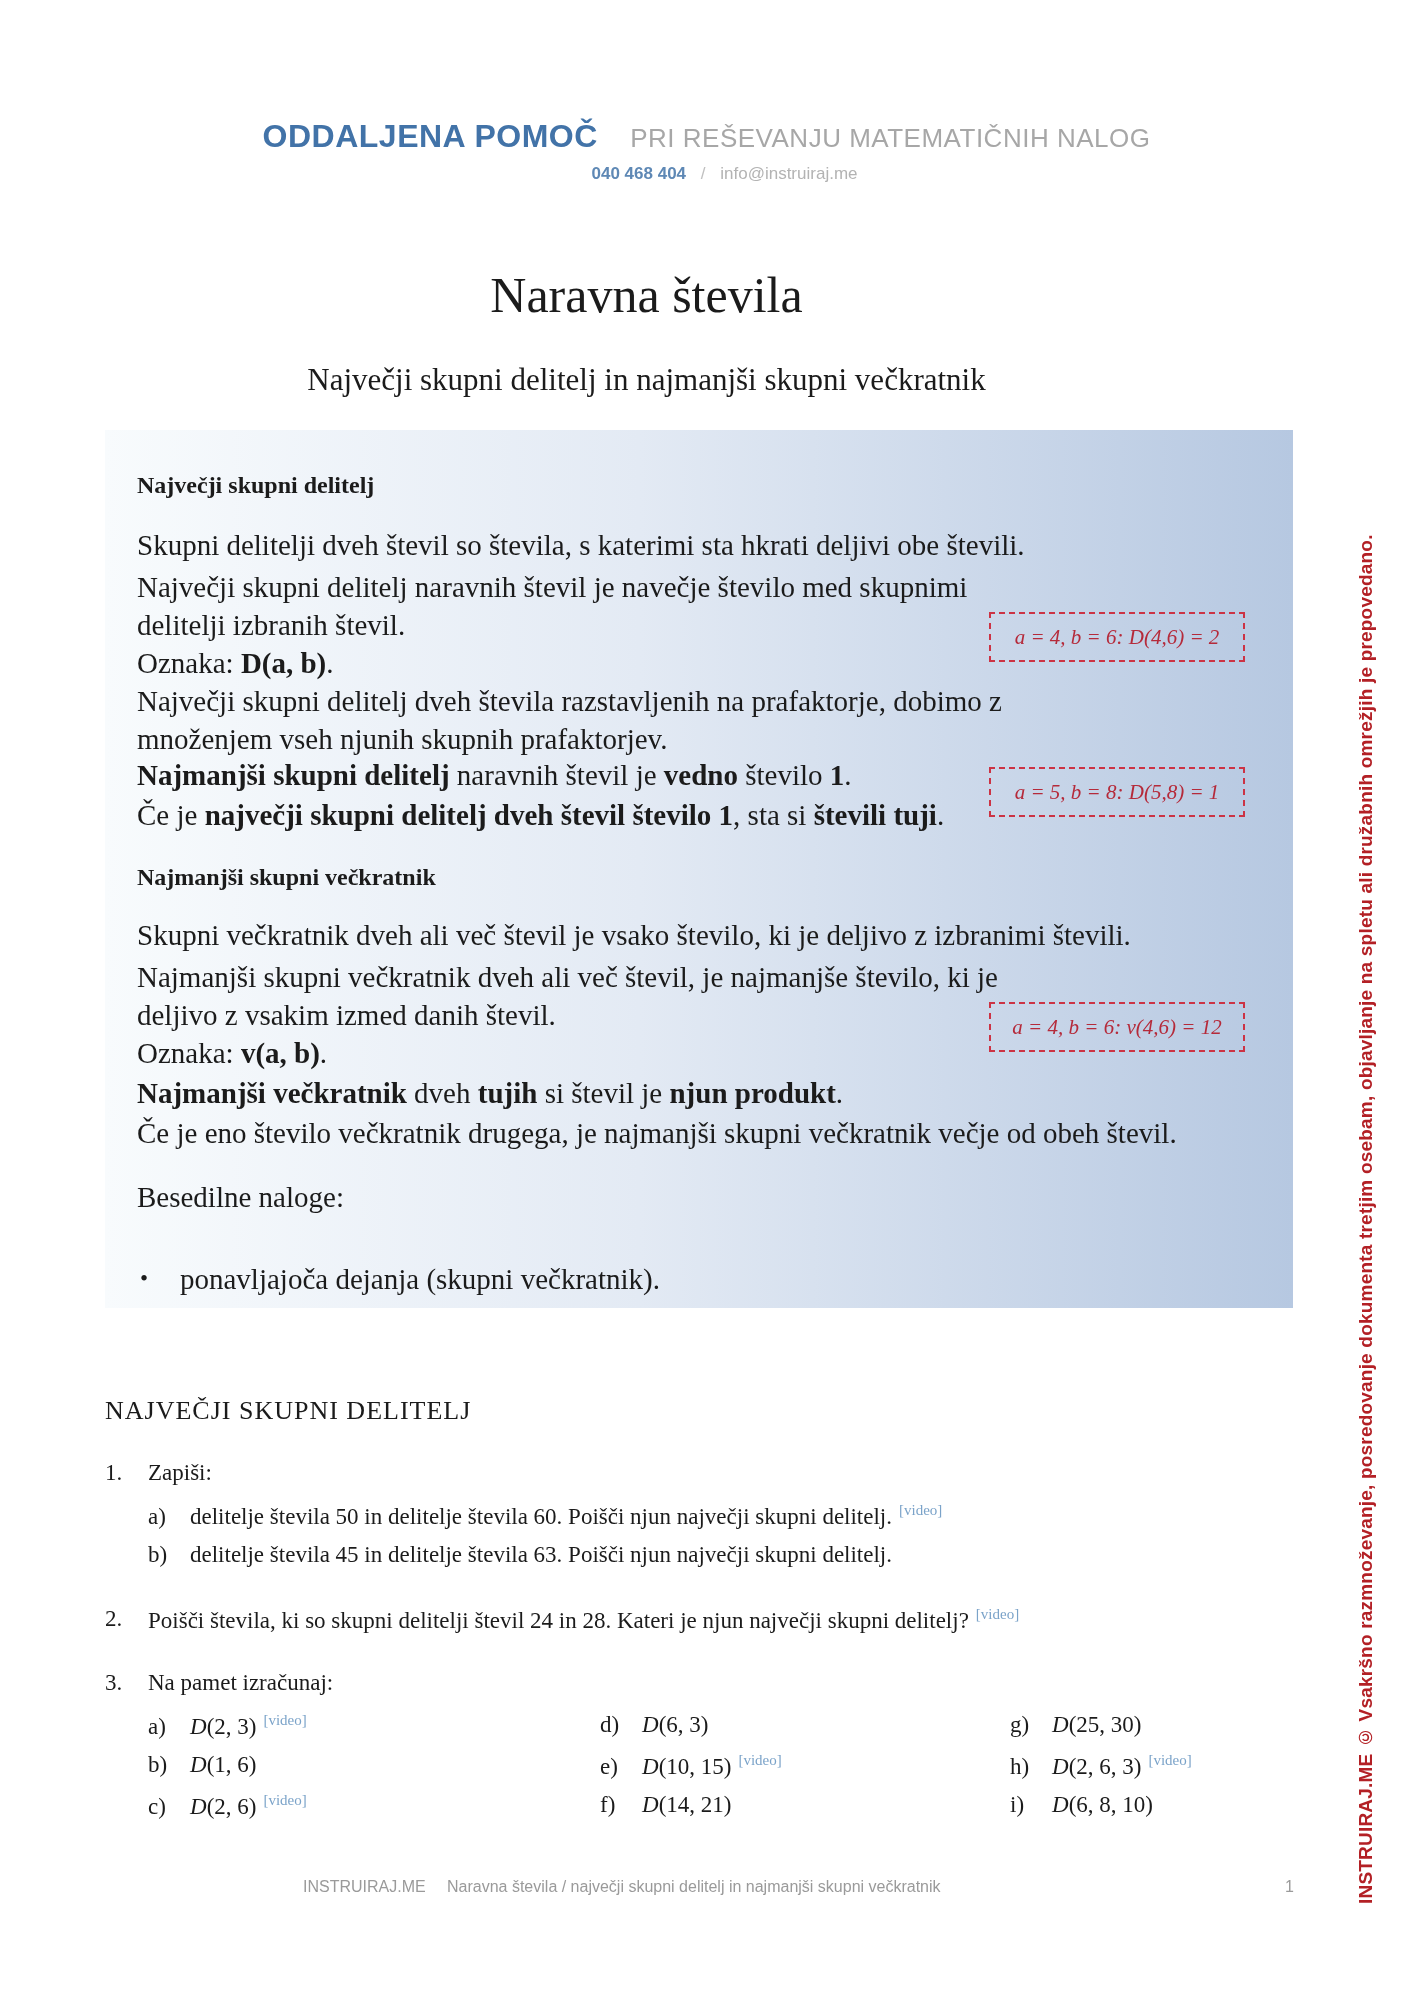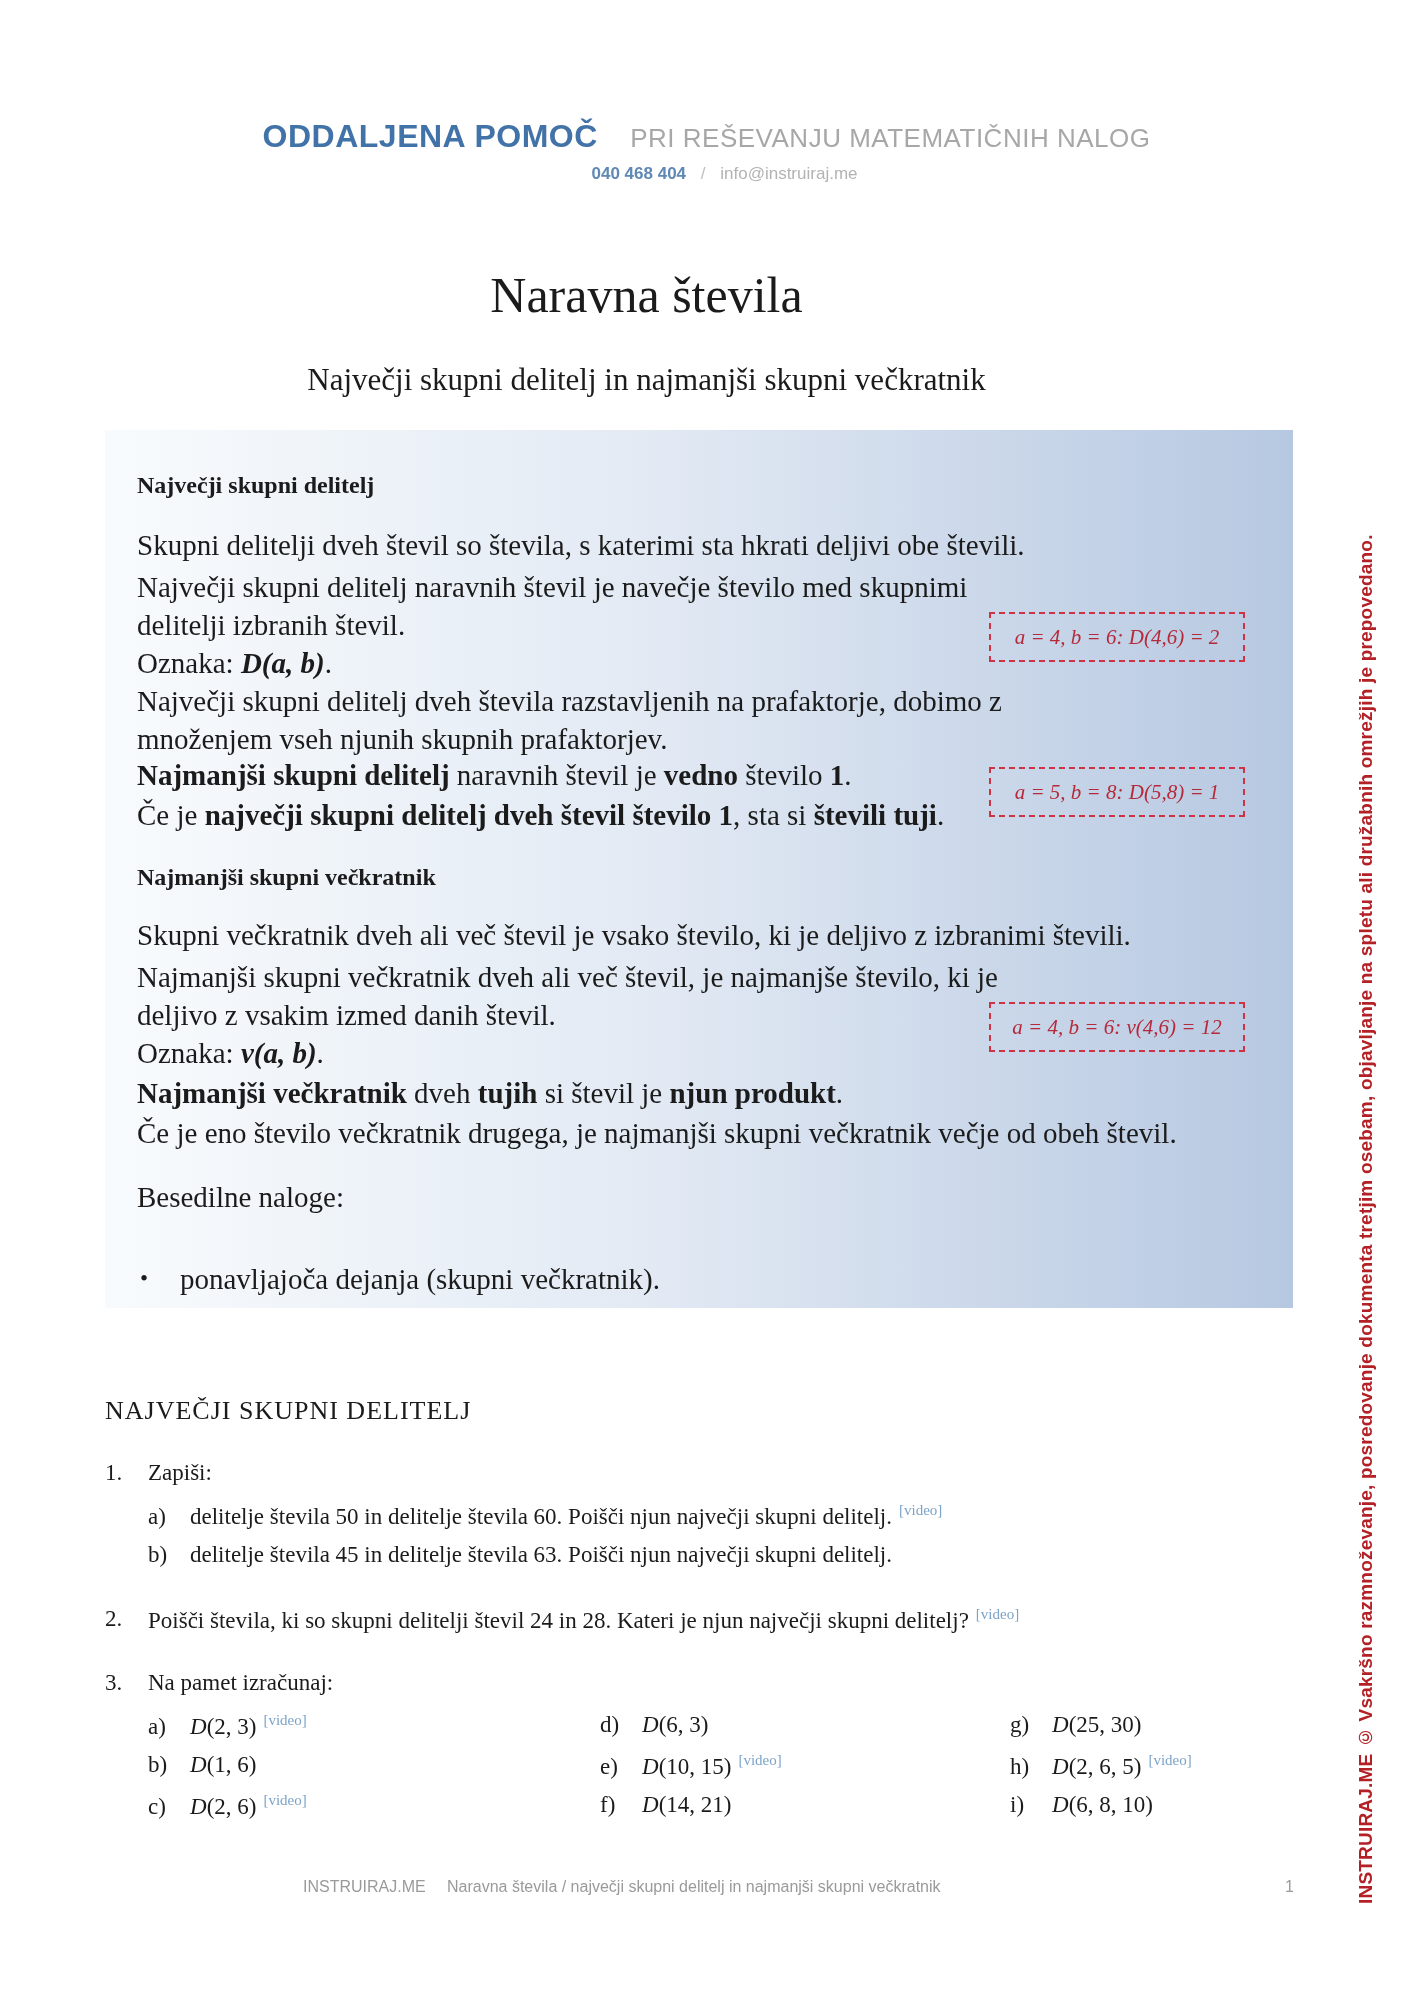--- a/index.html
+++ b/index.html
@@ -17,21 +17,21 @@
   .sep { color:#c0c0c0; margin:0 10px; font-weight:normal; }
   .email { color:#b3b3b3; font-weight:normal; }
   
   .title { position:absolute; top:266px; left:0; width:1293px; text-align:center; font-size:50px; }
   .subtitle { position:absolute; top:362px; left:0; width:1293px; text-align:center; font-size:31px; }
   
   .panel { position:absolute; left:105px; top:430px; width:1188px; height:878px;
     background:linear-gradient(to right, #f8fbfd 0%, #e3eaf4 45%, #b6c8e1 100%); }
   .bx { position:absolute; left:32px; font-size:29px; line-height:38px; }
   .bx-h { font-weight:bold; font-size:24px; }
-  .mathbf { font-weight:bold; font-style:italic; }
+  .mathbf { font-weight:bold; }
   .exbox { position:absolute; right:48px; width:252px; height:46px; border:2px dashed #cc3344;
     color:#b52a3a; font-style:italic; font-size:21px; display:flex; align-items:center; justify-content:center; }
   .bullet-row::before { content:"•"; position:absolute; left:-40px; font-size:23px; }
   
   .sec-heading { position:absolute; left:105px; top:1396px; font-size:26px; letter-spacing:1px; }
   .exnum { position:absolute; left:105px; font-size:23px; }
   .extext { position:absolute; font-size:23px; }
   .ilabel { display:inline-block; min-width:42px; }
   .imath i { font-style:italic; }
   .video { font-size:15px; color:#7ba3c9; margin-left:7px; text-decoration:none; cursor:pointer; }
@@ -103,21 +103,21 @@
 
   <div class="extext" style="top:1712px; left:148px;"><span class="ilabel">a)</span><span class="imath"><i>D</i><span>(2, 3)</span></span><sup class="video">[video]</sup></div>
   <div class="extext" style="top:1752px; left:148px;"><span class="ilabel">b)</span><span class="imath"><i>D</i><span>(1, 6)</span></span></div>
   <div class="extext" style="top:1792px; left:148px;"><span class="ilabel">c)</span><span class="imath"><i>D</i><span>(2, 6)</span></span><sup class="video">[video]</sup></div>
 
   <div class="extext" style="top:1712px; left:600px;"><span class="ilabel">d)</span><span class="imath"><i>D</i><span>(6, 3)</span></span></div>
   <div class="extext" style="top:1752px; left:600px;"><span class="ilabel">e)</span><span class="imath"><i>D</i><span>(10, 15)</span></span><sup class="video">[video]</sup></div>
   <div class="extext" style="top:1792px; left:600px;"><span class="ilabel">f)</span><span class="imath"><i>D</i><span>(14, 21)</span></span></div>
 
   <div class="extext" style="top:1712px; left:1010px;"><span class="ilabel">g)</span><span class="imath"><i>D</i><span>(25, 30)</span></span></div>
-  <div class="extext" style="top:1752px; left:1010px;"><span class="ilabel">h)</span><span class="imath"><i>D</i><span>(2, 6, 5)</span></span><sup class="video">[video]</sup></div>
+  <div class="extext" style="top:1752px; left:1010px;"><span class="ilabel">h)</span><span class="imath"><i>D</i><span>(2, 6, 3)</span></span><sup class="video">[video]</sup></div>
   <div class="extext" style="top:1792px; left:1010px;"><span class="ilabel">i)</span><span class="imath"><i>D</i><span>(6, 8, 10)</span></span></div>
 
   <div class="footer-item" style="left:303px;">INSTRUIRAJ.ME</div>
   <div class="footer-item" style="left:447px;">Naravna števila / največji skupni delitelj in najmanjši skupni večkratnik</div>
   <div class="footer-item" style="left:1285px;">1</div>
 
   <div class="side-note">INSTRUIRAJ.ME © Vsakršno razmnoževanje, posredovanje dokumenta tretjim osebam, objavljanje na spletu ali družabnih omrežjih je prepovedano.</div>
 
 </div>
 

